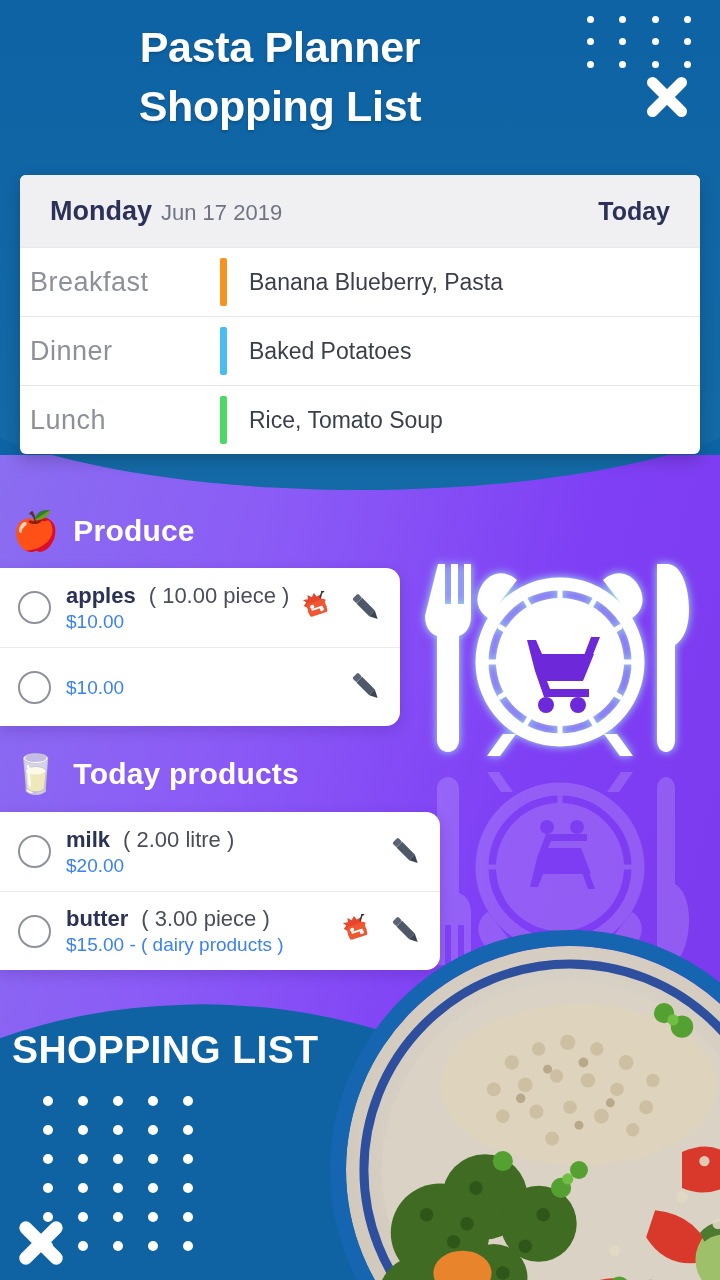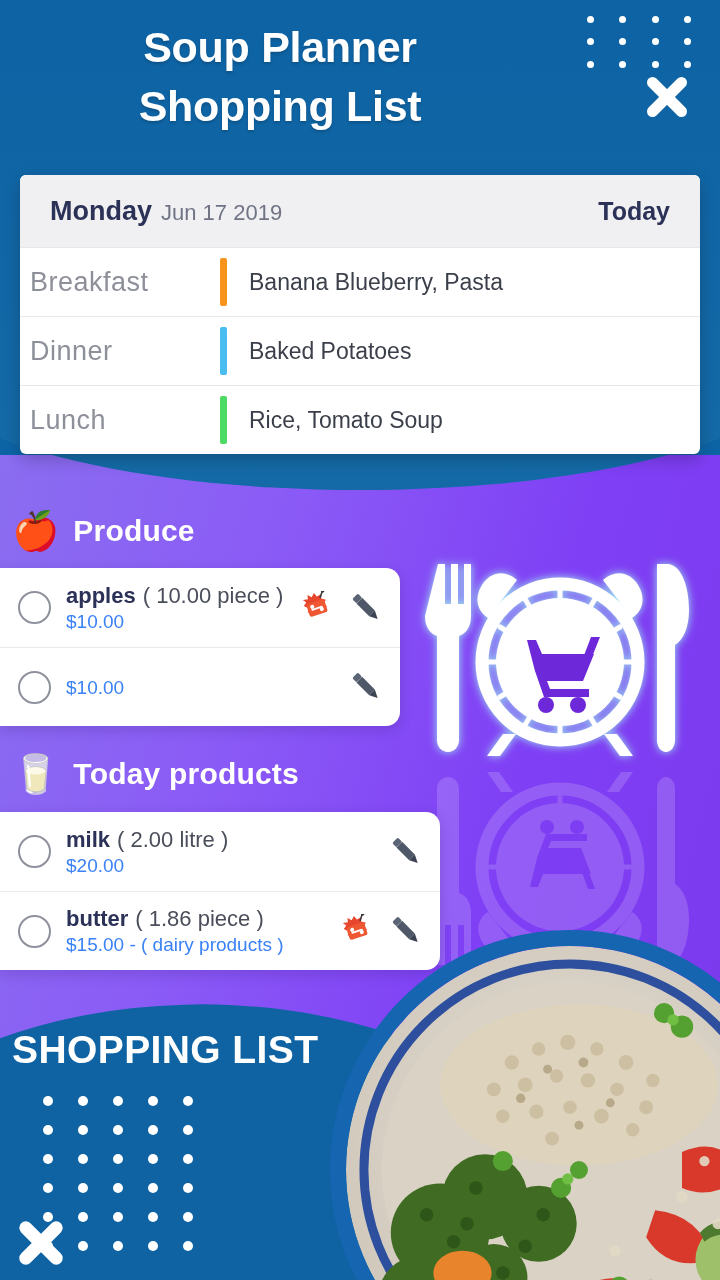--- a/index.html
+++ b/index.html
@@ -98,21 +98,21 @@
   .card-dairy   { top:812px; width:440px; }
 
   .item-row { display:flex; align-items:center; height:79px; padding:0 14px 0 18px; border-top:1px solid #e9e9ec; }
   .item-row:first-child { border-top:none; }
 
   .check-circle {
     width:33px; height:33px; border-radius:50%; border:2px solid #8e919c;
     flex:none; margin-right:15px; background:transparent; cursor:pointer;
   }
   .item-text { flex:1; min-width:0; }
-  .item-line1 { display:flex; align-items:center; gap:7px; white-space:nowrap; }
+  .item-line1 { display:flex; align-items:center; gap:13px; white-space:nowrap; }
   .item-name { font-size:22px; font-weight:bold; color:#2b3157; }
   .item-qty { font-size:22px; color:#4a4e5a; }
   .item-price { font-size:19px; color:#3b82f6; margin-top:2px; white-space:nowrap; }
 
   .tag-icon { width:34px; height:34px; flex:none; margin-right:6px; }
   .pencil-icon { width:40px; height:40px; flex:none; cursor:pointer; }
   .icon-slot { width:40px; height:34px; flex:none; margin-right:6px; }
 
   
   .illus { position:absolute; left:405px; top:552px; width:310px; height:215px; }
@@ -173,21 +173,21 @@
       <i></i>
       <i></i>
   </div>
 
   <div class="close-x">
     <span></span>
       <span></span>
   </div>
 
   <div class="app-title">
-    <span>Soup Planner</span>
+    <span>Pasta Planner</span>
     <span class="l2">Shopping List</span>
   </div>
 
   <div class="meal-card">
     <div class="meal-head">
       <div class="meal-head-left">
         <span class="day-name">Monday</span>
         <span class="day-date">Jun 17 2019</span>
       </div>
       <span class="today-tag">Today</span>
@@ -369,21 +369,21 @@
           <polygon points="16.5,28 24.5,28 20.5,36" fill="#3c4454"></polygon>
         </g>
       </svg>
     </div>
 
     <div class="item-row">
       <div class="check-circle"></div>
       <div class="item-text">
         <div class="item-line1">
           <span class="item-name">butter</span>
-          <span class="item-qty">( 1.86 piece )</span>
+          <span class="item-qty">( 3.00 piece )</span>
         </div>
         <div class="item-price">$15.00 - ( dairy products )</div>
       </div>
       <div class="icon-slot">
         <svg class="tag-icon" viewBox="0 0 40 40">
           <g transform="rotate(-18 20 20)">
             <path d="M6 13 l4 -3 l-3 -4 l6 1 l1 -5 l4 4 l4 -4 l2 5 l6 -1 l-2 5 l5 3 l-4 3 l3 5 l-6 -1 l-1 5 l-5 -4 l-4 4 l-2 -5 l-6 1 l2 -5 z" fill="#e8462c"></path>
             <rect x="9" y="12" width="22" height="16" rx="3" fill="#ef5733"></rect>
             <circle cx="15" cy="17" r="2.4" fill="#ffffff"></circle>
             <circle cx="25" cy="23" r="2.4" fill="#ffffff"></circle>

